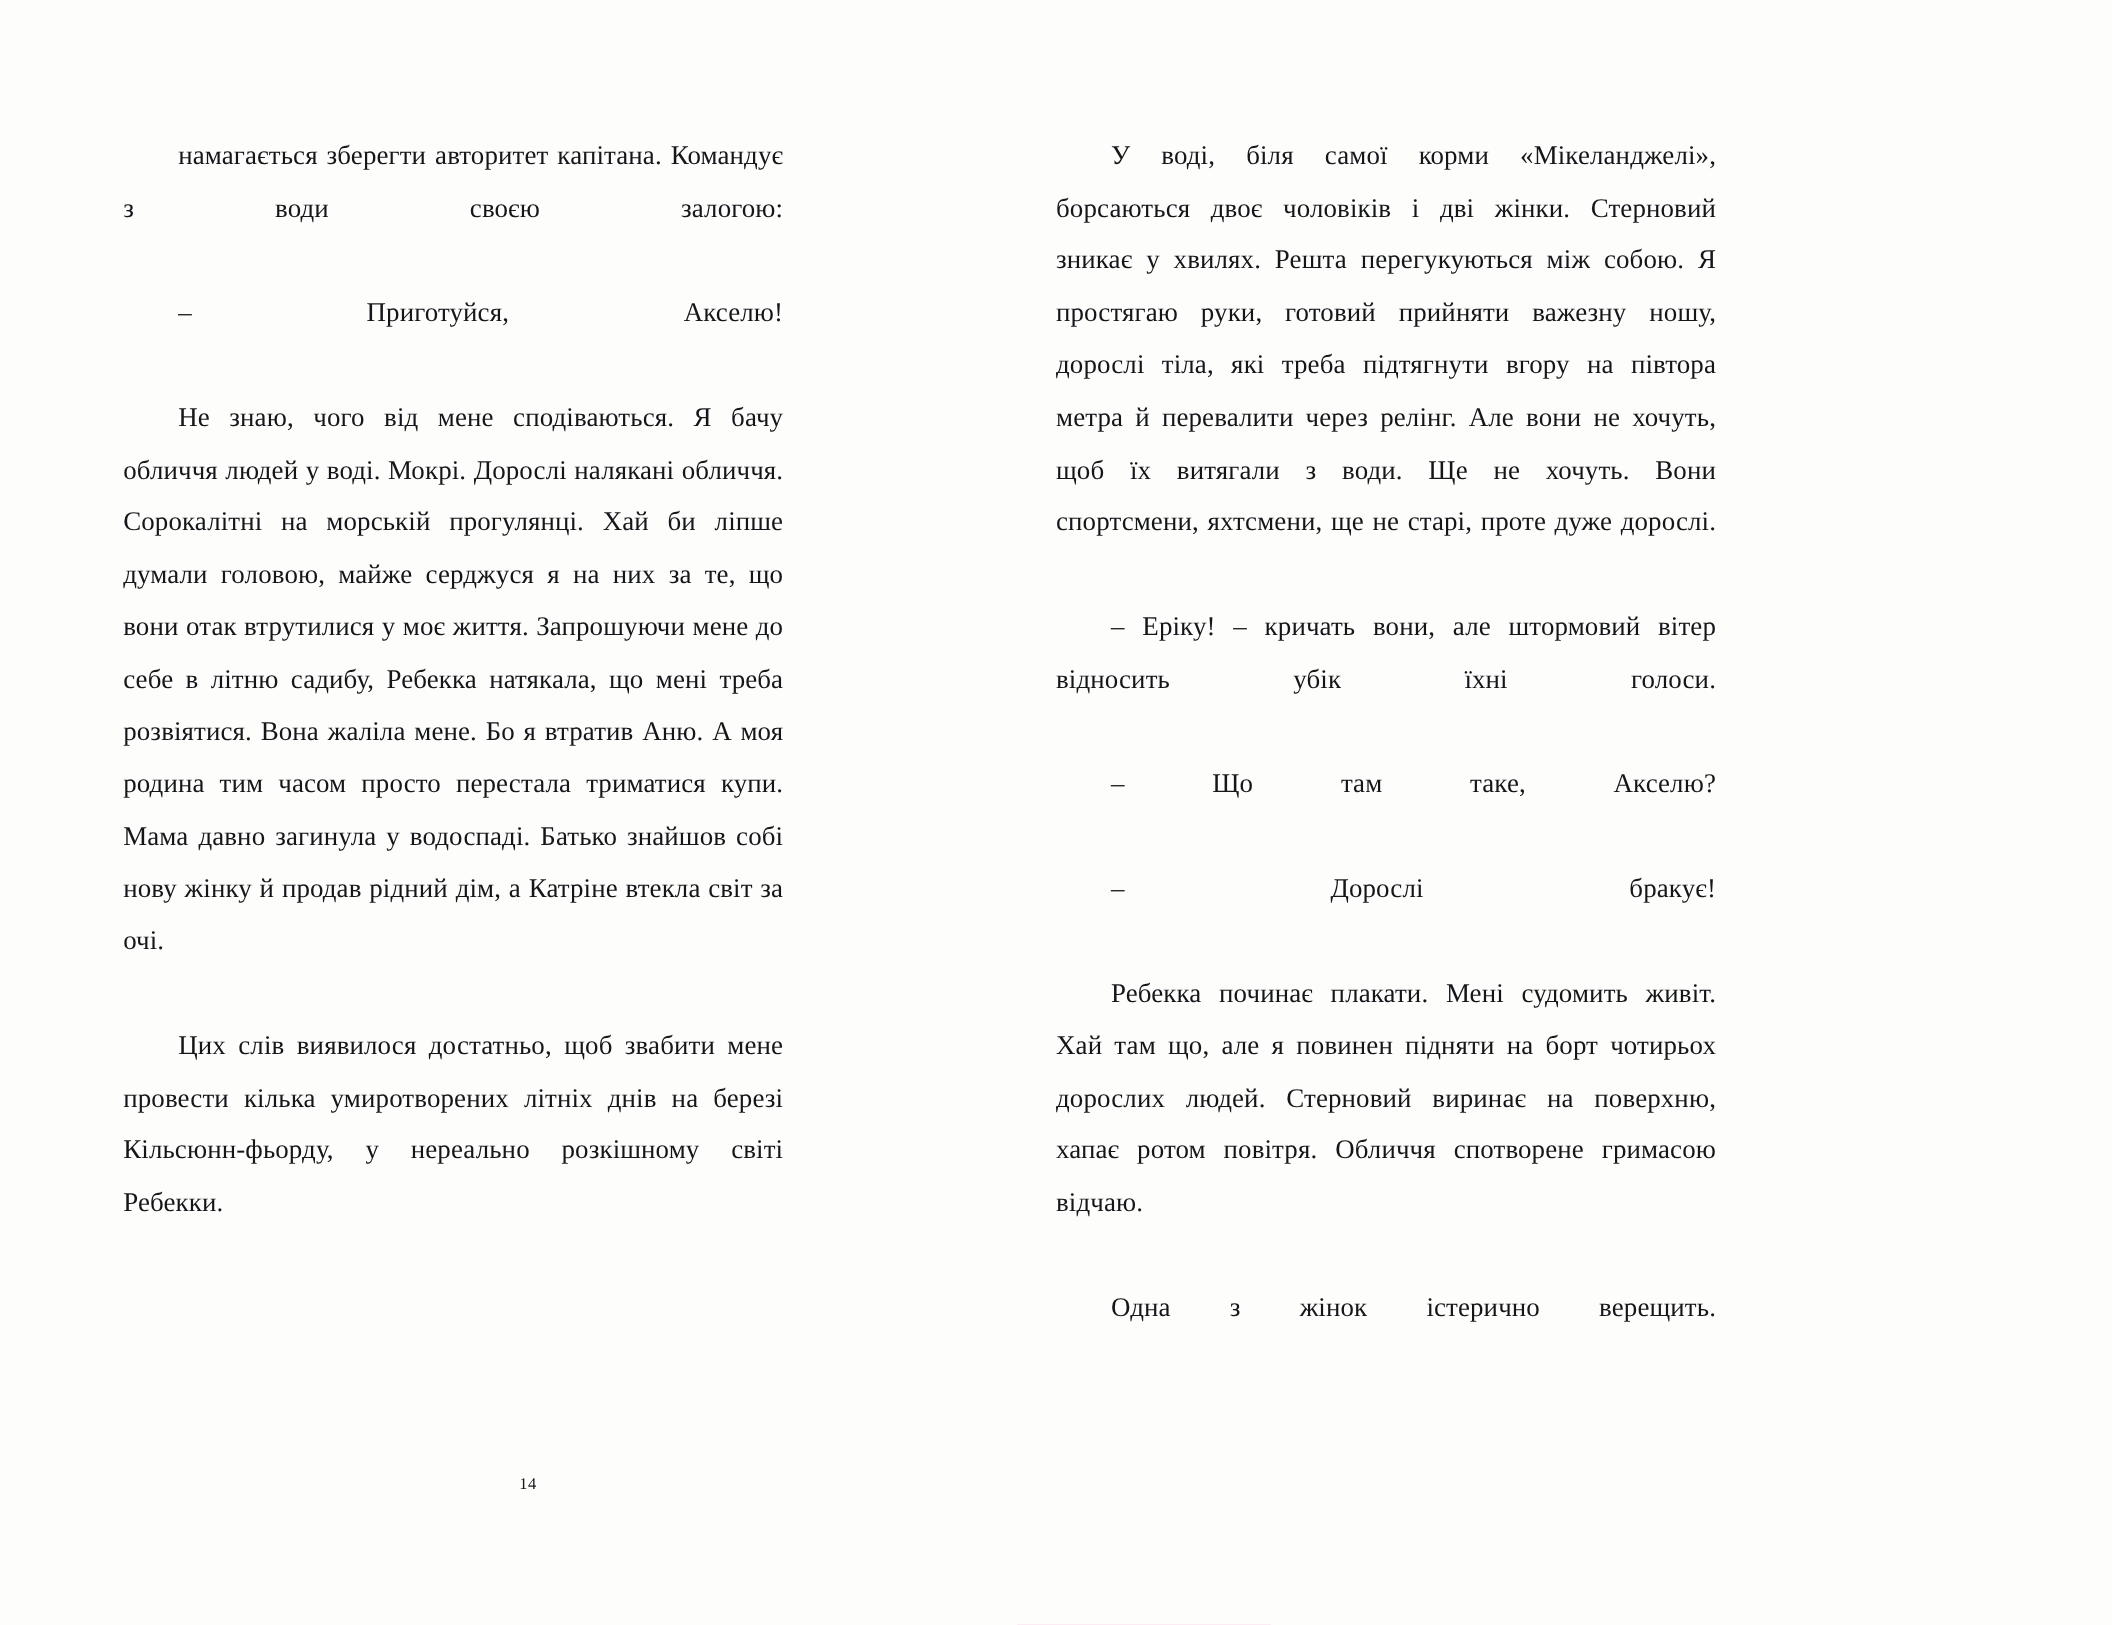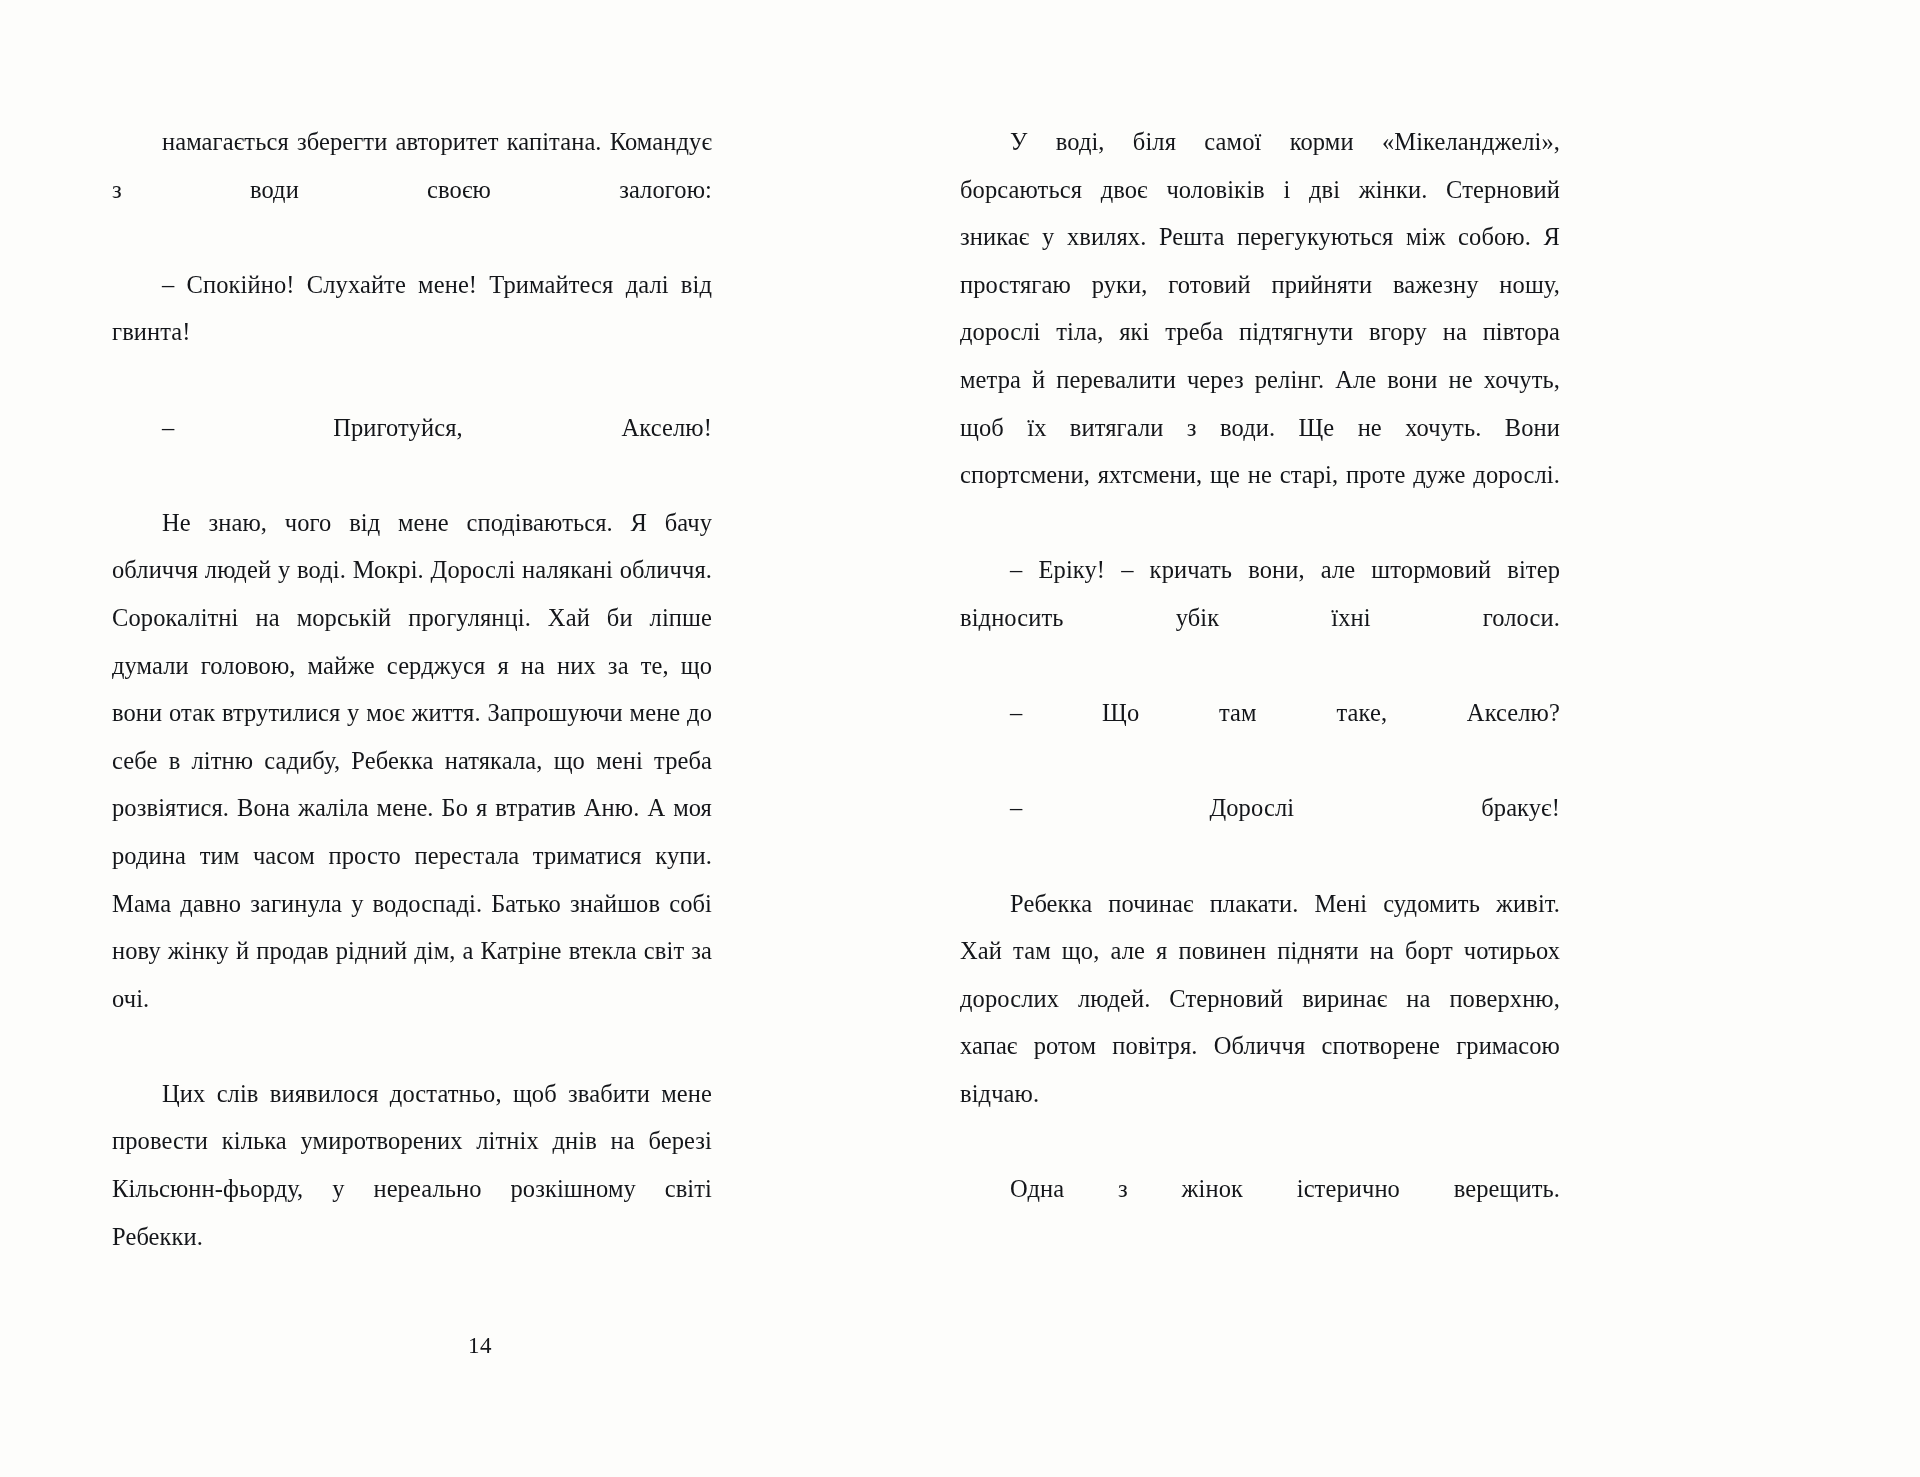--- a/index.html
+++ b/index.html
@@ -67,21 +67,21 @@
     margin: 0;
     text-indent: 50px;
     text-align: justify;
   }
 
   .folio {
     position: absolute;
     bottom: 118px;
     width: 100%;
     text-align: center;
-    font-size: 23px;
+    font-size: 15px;
     letter-spacing: 0.4px;
     color: #14161a;
   }
 
   .page-left .folio { left: 0; }
   .page-right .folio { left: 0; }
 
   
   .para::after {
     content: "";
@@ -90,21 +90,20 @@
   }
 </style>
 </head>
 <body>
 
 <div class="book-spread">
 
   <div class="page page-left">
     <div class="text-block" id="left-col">
         <p class="para">намагається зберегти авторитет капітана. Командує з води своєю залогою:</p>
-        <p class="para">– Спокійно! Слухайте мене! Тримайтеся далі від гвинта!</p>
         <p class="para">– Приготуйся, Акселю!</p>
         <p class="para">Не знаю, чого від мене сподіваються. Я бачу обличчя людей у воді. Мокрі. Дорослі налякані обличчя. Сорокалітні на морській прогулянці. Хай би ліпше думали головою, майже серджуся я на них за те, що вони отак втрутилися у моє життя. Запрошуючи мене до себе в літню садибу, Ребекка натякала, що мені треба розвіятися. Вона жаліла мене. Бо я втратив Аню. А моя родина тим часом просто перестала триматися купи. Мама давно загинула у водоспаді. Батько знайшов собі нову жінку й продав рідний дім, а Катріне втекла світ за очі.</p>
         <p class="para">Цих слів виявилося достатньо, щоб звабити мене провести кілька умиротворених літніх днів на березі Кільсюнн-фьорду, у нереально розкішному світі Ребекки.</p>
       </div>
     <div class="folio">14</div>
   </div>
 
   <div class="page page-right">
     <div class="text-block" id="right-col">
         <p class="para">У воді, біля самої корми «Мікеланджелі», борсаються двоє чоловіків і дві жінки. Стерновий зникає у хвилях. Решта перегукуються між собою. Я простягаю руки, готовий прийняти важезну ношу, дорослі тіла, які треба підтягнути вгору на півтора метра й перевалити через релінг. Але вони не хочуть, щоб їх витягали з води. Ще не хочуть. Вони спортсмени, яхтсмени, ще не старі, проте дуже дорослі.</p>

